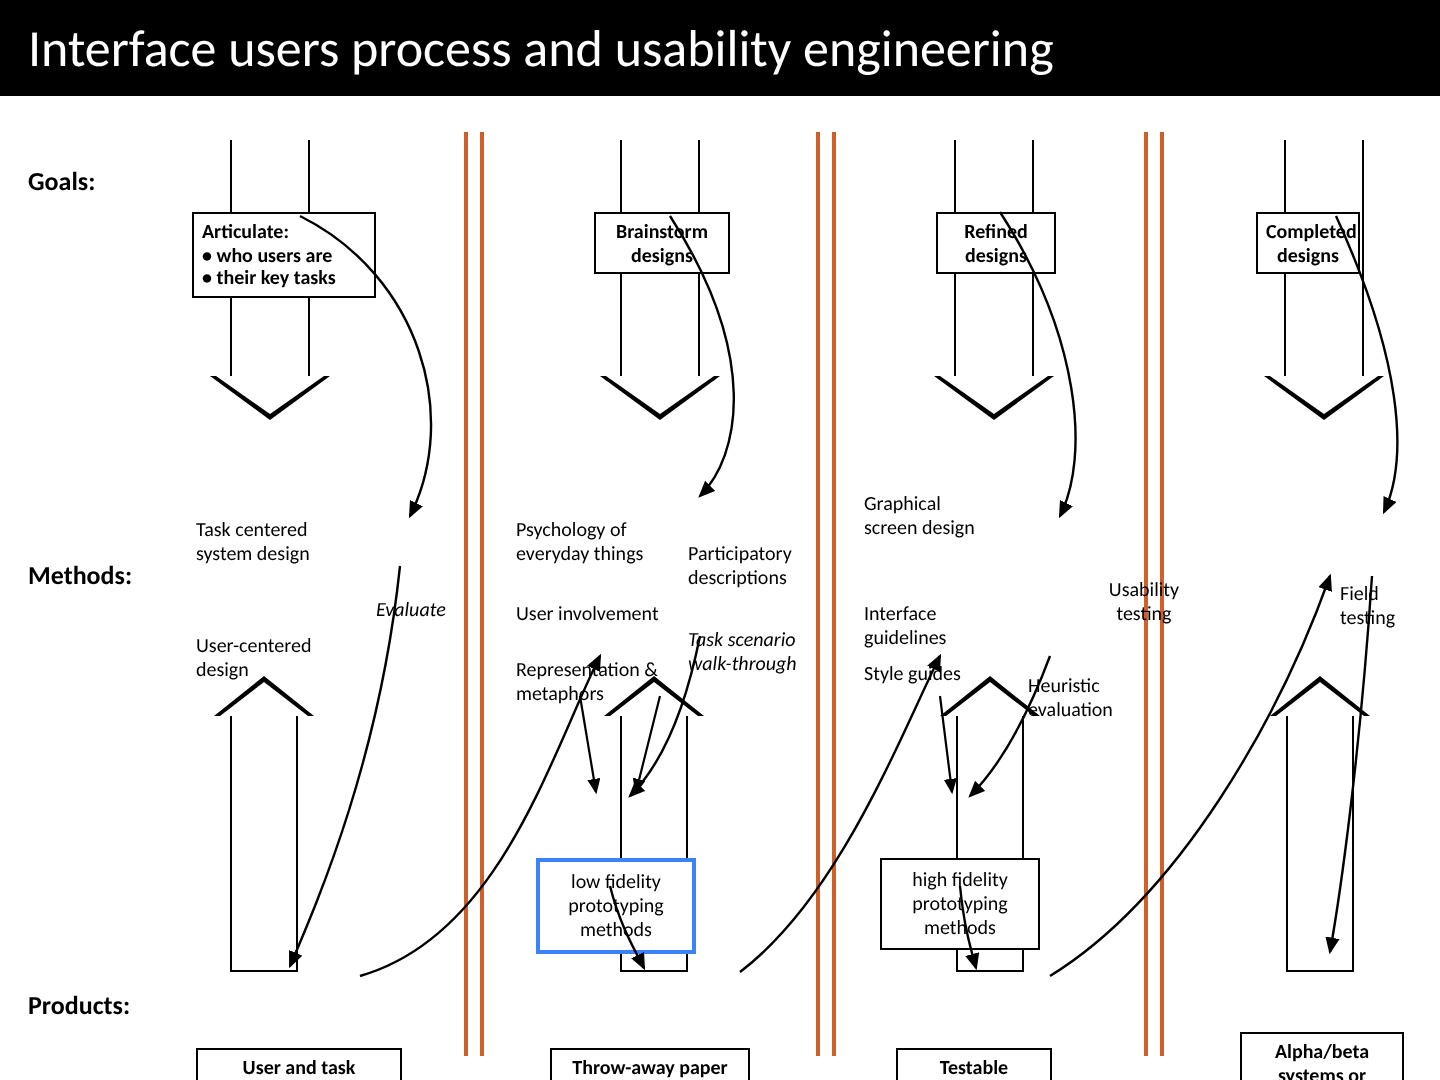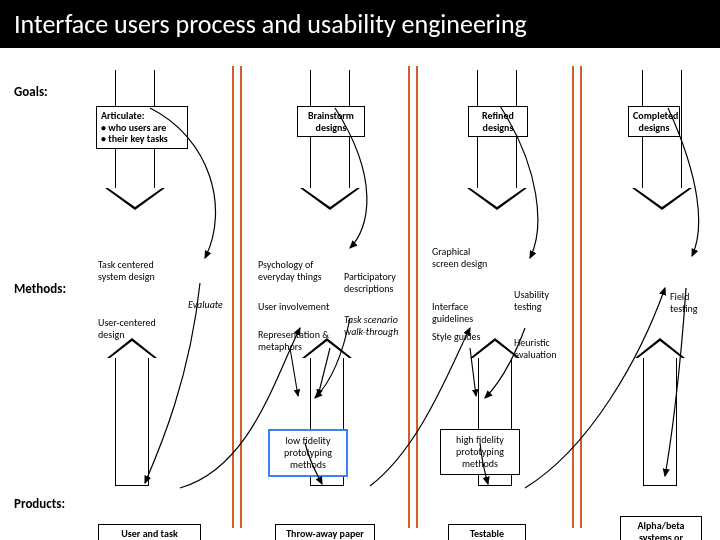--- a/index.html
+++ b/index.html
@@ -177,21 +177,21 @@
   <div class="text-block" style="left:258px; top:222px; width:74px;">User involvement</div>
   <div class="text-block" style="left:258px; top:250px; width:80px;">Representation &amp; metaphors</div>
 
   <div class="text-block" style="left:344px; top:192px; width:64px;">Participatory descriptions</div>
   <div class="text-block" style="left:344px; top:235px; width:64px;font-style:italic;">Task scenario walk-through</div>
 
   <div class="text-block" style="left:432px; top:167px; width:62px;">Graphical screen design</div>
   <div class="text-block" style="left:432px; top:222px; width:62px;">Interface guidelines</div>
   <div class="text-block" style="left:432px; top:252px; width:62px;">Style guides</div>
 
-  <div class="text-block" style="left:514px; top:210px; width:56px;">Usability testing</div>
+  <div class="text-block" style="left:544px; top:210px; width:56px;text-align:center;">Usability testing</div>
   <div class="text-block" style="left:514px; top:258px; width:56px;">Heuristic evaluation</div>
 
   <div class="text-block" style="left:670px; top:212px; width:46px;">Field testing</div>
 
   <div class="text-block" style="left:268px; top:350px; width:80px; text-align:center; border:2px solid #3b82f6; padding:4px; background:#fff;">low fidelity prototyping methods</div>
   <div class="text-block" style="left:440px; top:350px; width:80px; text-align:center; border:1px solid #000; padding:4px; background:#fff;">high fidelity prototyping methods</div>
 
   <div class="box" style="left:98px; top:438px; width:103px; text-align:center;">User and task descriptions</div>
   <div class="box" style="left:275px; top:438px; width:100px; text-align:center;">Throw-away paper prototypes</div>
   <div class="box" style="left:448px; top:438px; width:78px; text-align:center;">Testable prototypes</div>

